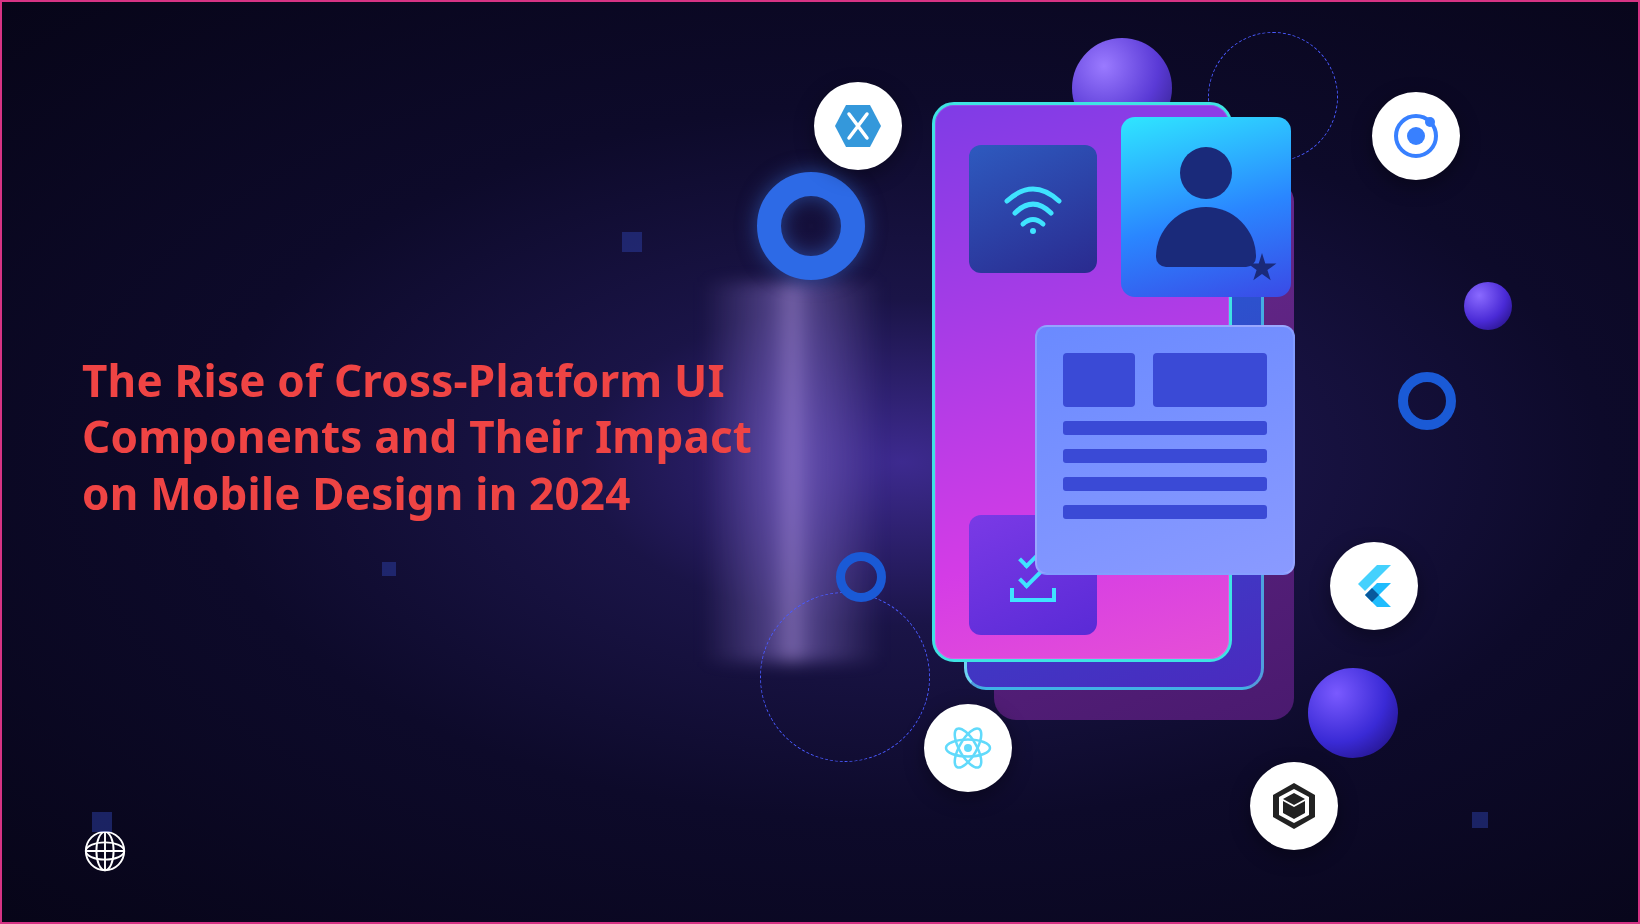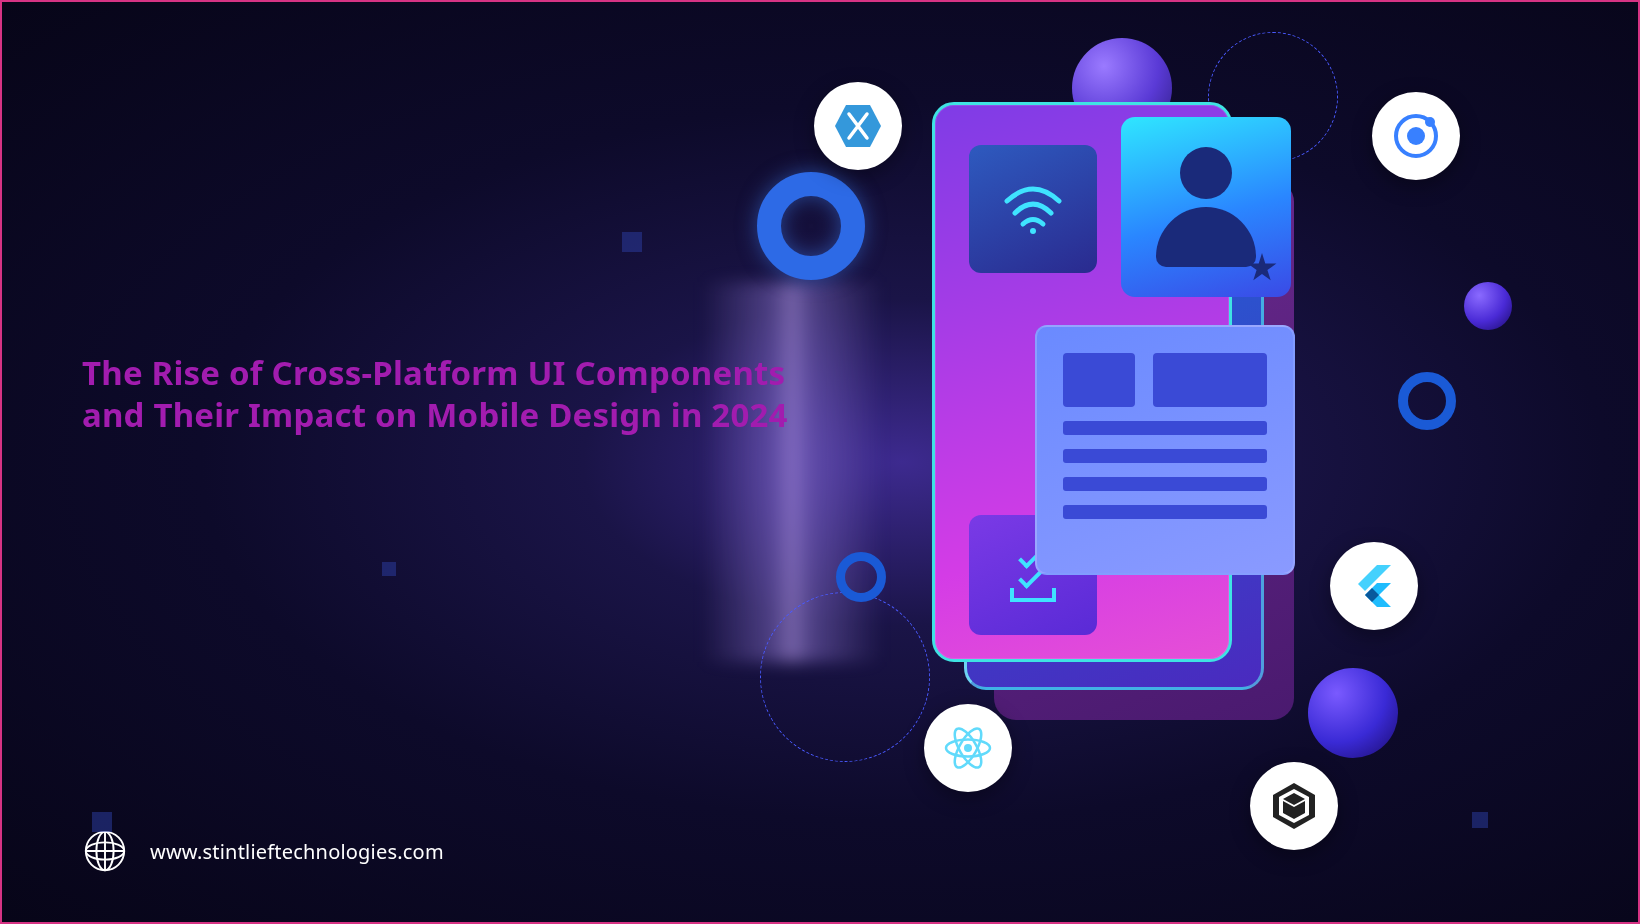--- a/index.html
+++ b/index.html
@@ -10,21 +10,21 @@
     position:relative;overflow:hidden;
     border:2px solid #d63384;
   }
   .glow-band{
     position:absolute;left:700px;top:280px;width:180px;height:380px;
     background:linear-gradient(90deg,rgba(150,120,255,0) 0%,rgba(180,150,255,0.35) 40%,rgba(200,170,255,0.55) 50%,rgba(180,150,255,0.35) 60%,rgba(150,120,255,0) 100%);
     filter:blur(8px);
   }
   .title{
     position:absolute;left:80px;top:350px;width:720px;
-    color:#a21caf;font-weight:700;font-size:33px;line-height:1.28;
+    color:#ef4444;font-weight:700;font-size:44px;line-height:1.28;
     letter-spacing:0.2px;
   }
   .footer{
     position:absolute;left:80px;bottom:48px;display:flex;align-items:center;gap:22px;color:#fff;
   }
   .footer .url{font-size:20px;letter-spacing:0.2px}
   .globe{width:46px;height:46px;stroke:#fff;stroke-width:2;fill:none}
   
   .ill{position:absolute;left:870px;top:70px;width:700px;height:780px}
   .device-stack{position:absolute;left:60px;top:30px;width:360px;height:640px}
@@ -81,21 +81,20 @@
 <h1 class="title">The Rise of Cross-Platform UI Components and Their Impact on Mobile Design in 2024</h1>
 
 <div class="footer">
   <svg class="globe" viewBox="0 0 48 48">
     <circle cx="24" cy="24" r="20"></circle>
     <ellipse cx="24" cy="24" rx="20" ry="9"></ellipse>
     <ellipse cx="24" cy="24" rx="9" ry="20"></ellipse>
     <line x1="24" y1="4" x2="24" y2="44"></line>
     <line x1="4" y1="24" x2="44" y2="24"></line>
   </svg>
-  <span class="url">www.stintlieftechnologies.com</span>
 </div>
 
 <div class="ill">
   <div class="ring ring-dash1"></div>
   <div class="ring ring-dash2"></div>
   <div class="sphere sphere-l"></div>
   <div class="sphere sphere-s"></div>
   <div class="ring ring-thick"></div>
   <div class="ring ring-thin1"></div>
   <div class="ring ring-thin2"></div>

